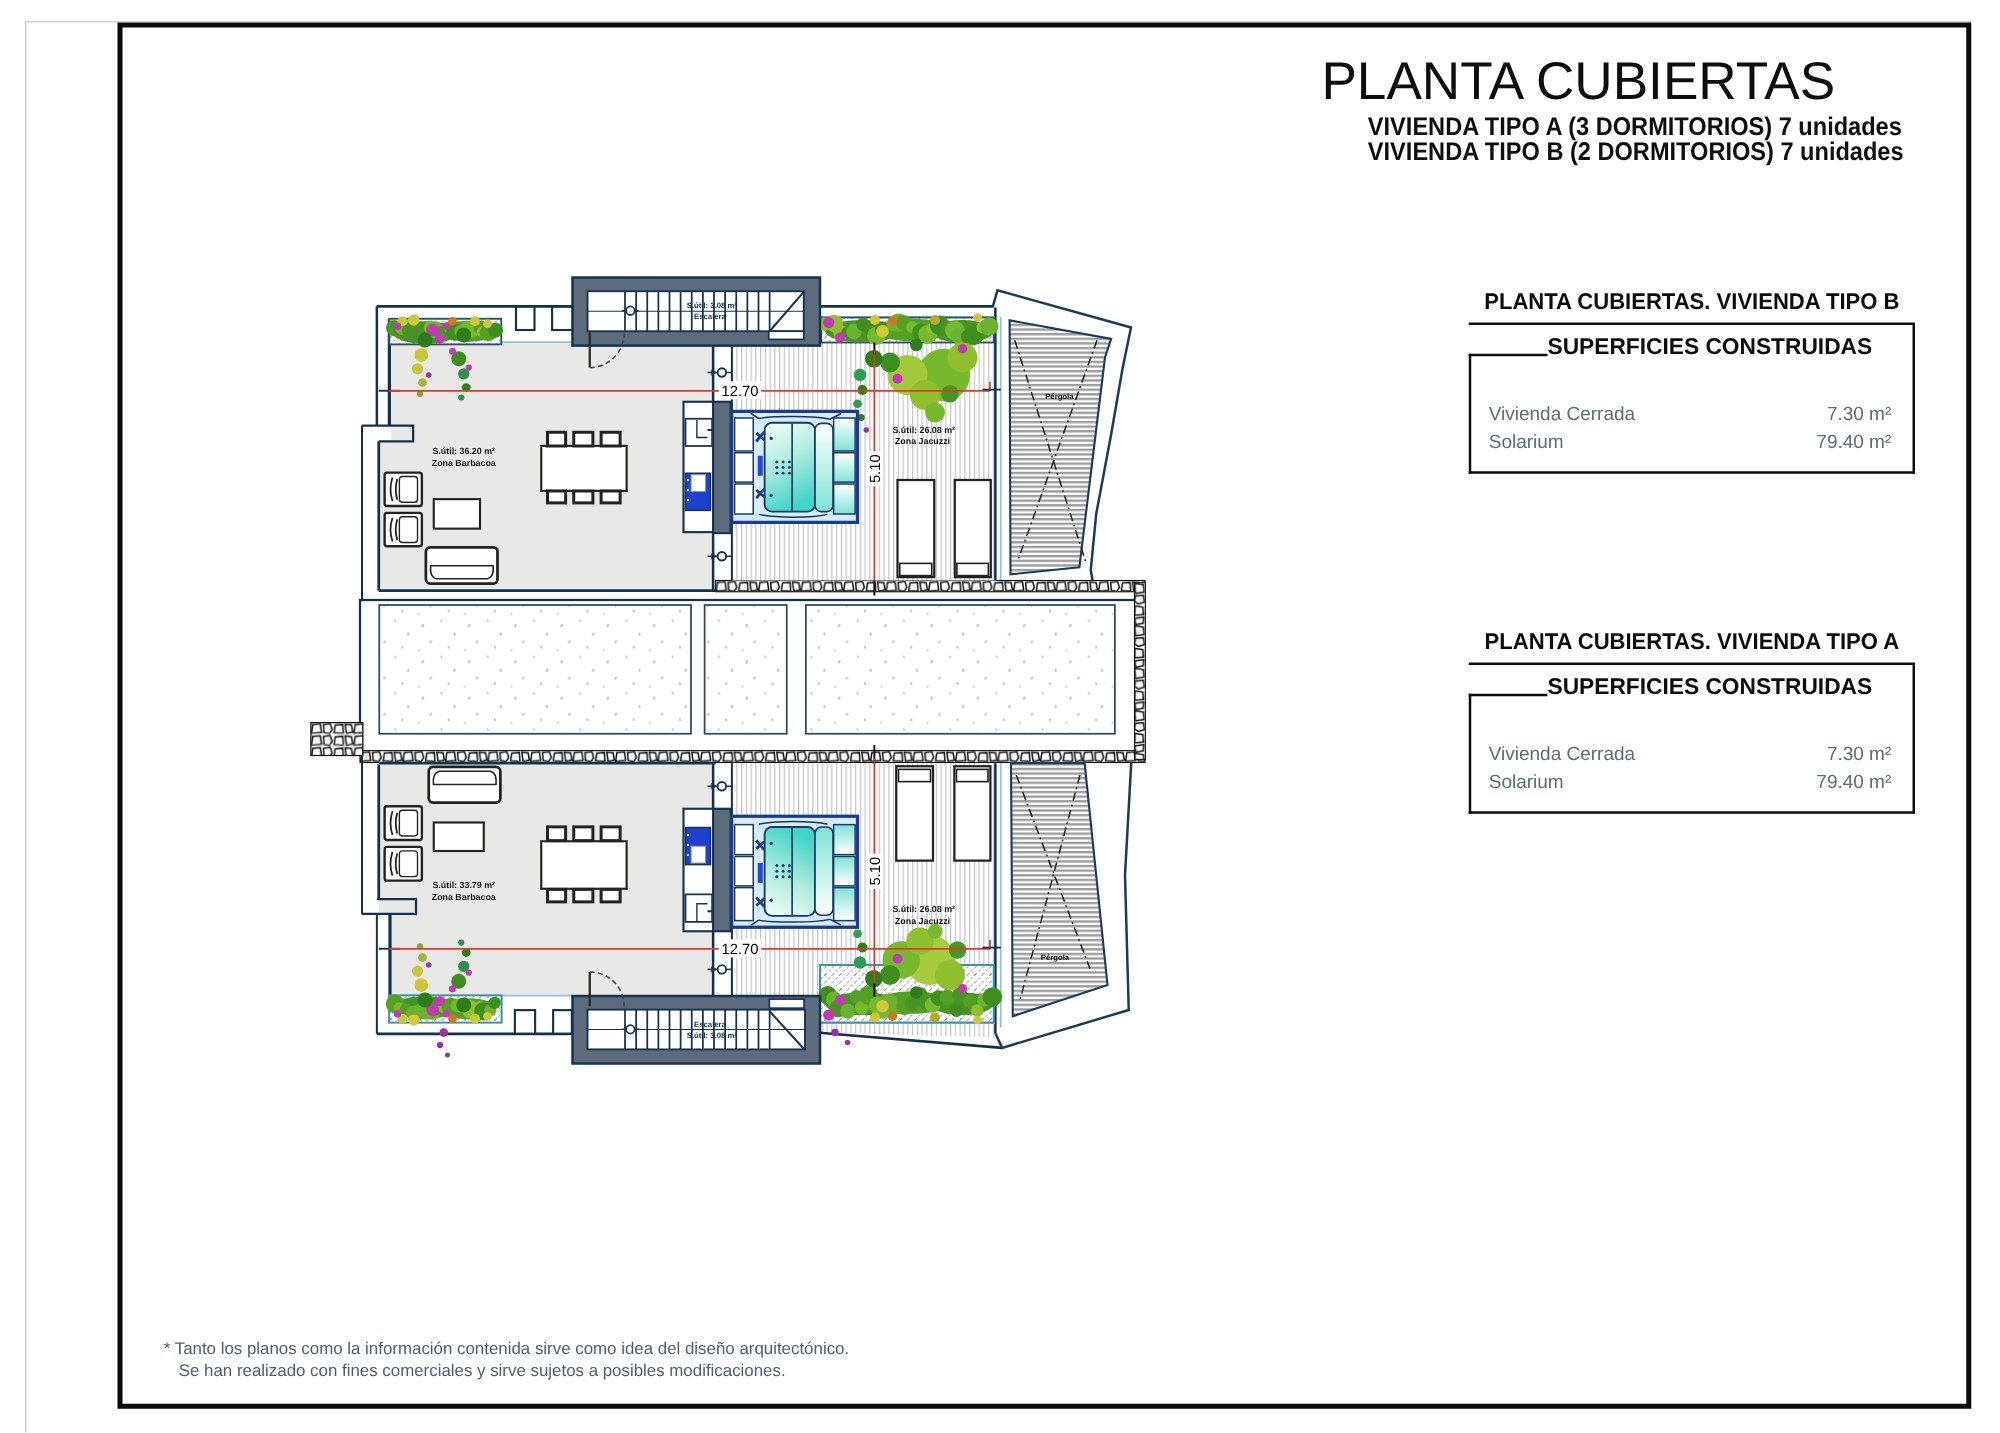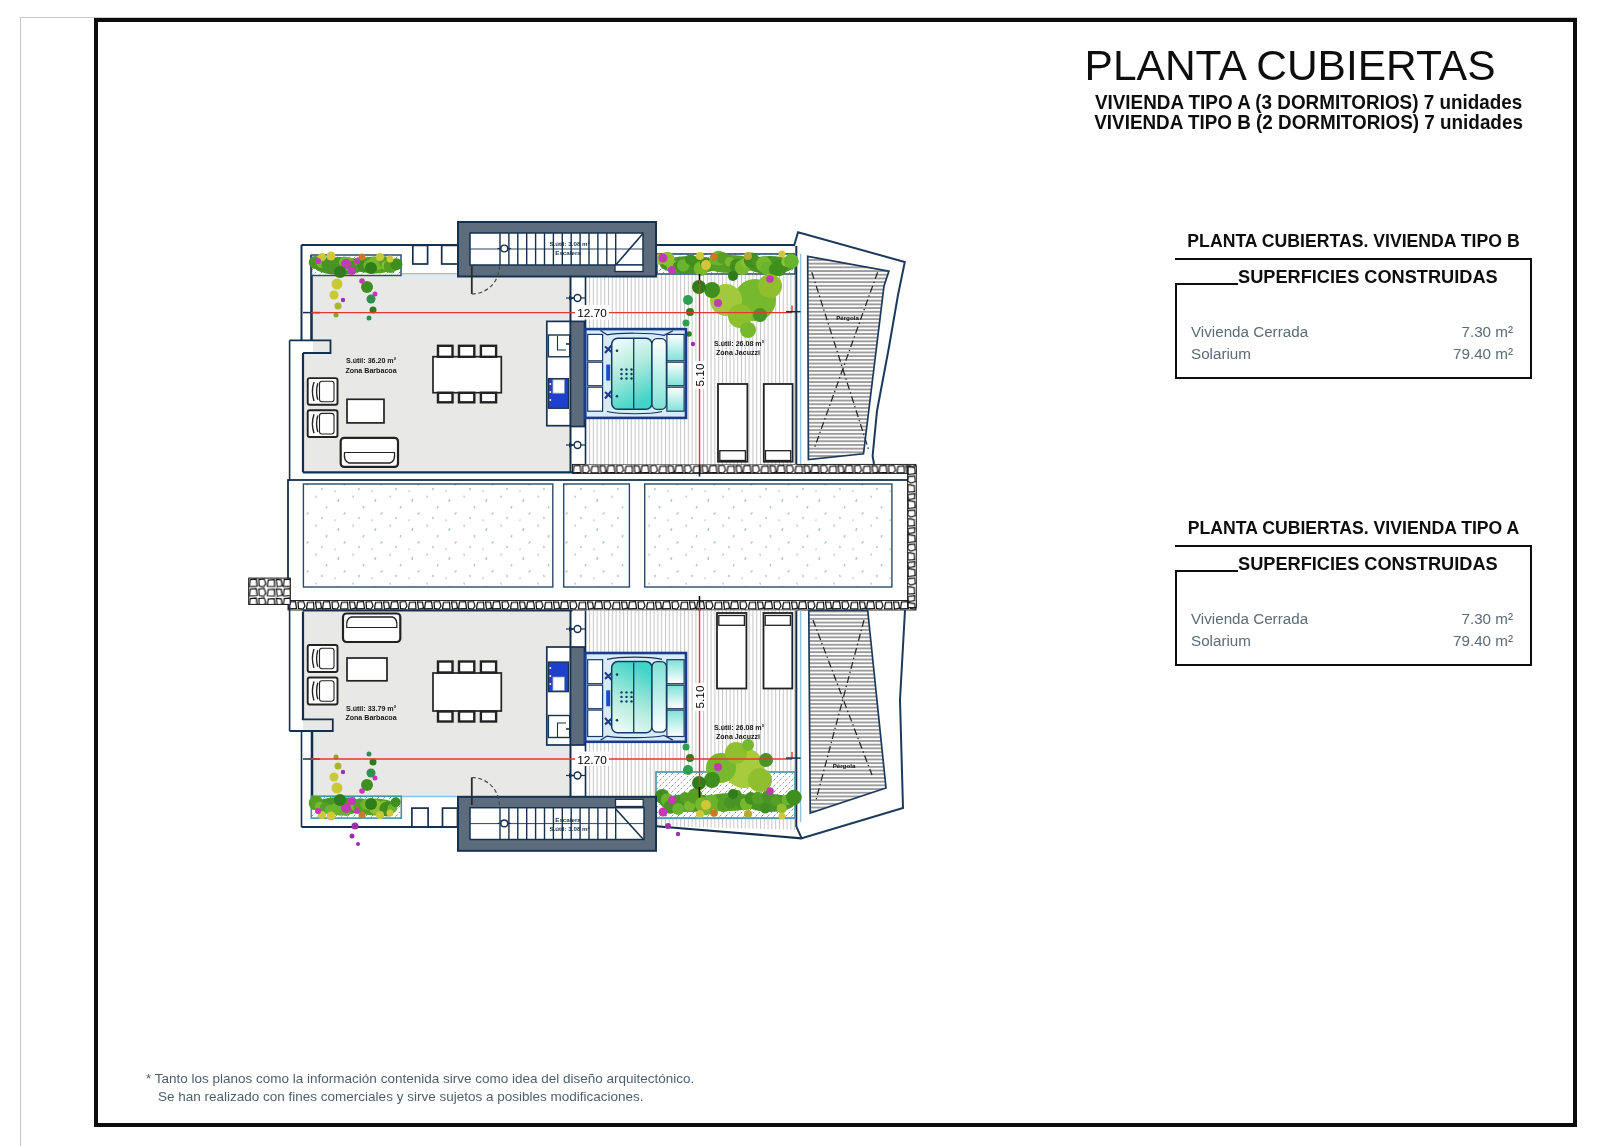--- a/index.html
+++ b/index.html
@@ -8,21 +8,21 @@
 </style>
 </head>
 <body>
 
 <div class="abs" style="left:20px;top:17px;width:1px;height:1129px;background:#c9c9c9;"></div>
 
 <div class="abs" style="left:20px;top:17px;width:1557px;height:1px;background:#c9c9c9;"></div>
 
 <div class="abs" style="left:94px;top:18px;width:1475px;height:1101px;border:4px solid #0c0c0c;"></div>
 
-<div class="abs" style="right:77px;top:44px;text-align:center;color:#0e0e0e;">
+<div class="abs" style="right:77px;top:44px;text-align:left;color:#0e0e0e;">
 
   <div style="font-size:42.5px;line-height:44px;letter-spacing:0px;">PLANTA CUBIERTAS</div>
 
   <div style="font-size:20.5px;font-weight:bold;line-height:19.8px;margin-top:4px;transform:scaleX(0.92);transform-origin:100% 0;">VIVIENDA TIPO A (3 DORMITORIOS) 7 unidades<br>VIVIENDA TIPO B (2 DORMITORIOS) 7 unidades</div>
 </div>
 
 <div class="abs" style="left:1175px;top:228px;width:357px;height:150px;text-decoration:underline;">
 
   <div class="abs" style="left:0;top:4px;width:357px;text-align:center;font-size:18.2px;font-weight:bold;line-height:19px;color:#0e0e0e;white-space:nowrap;transform:scaleX(0.97);transform-origin:50% 0;">PLANTA CUBIERTAS. VIVIENDA TIPO B</div>
 
@@ -37,21 +37,21 @@
   <div class="abs" style="left:0;top:149px;width:357px;height:2px;background:#0e0e0e;"></div>
 
   <div class="abs" style="left:355px;top:31px;width:2px;height:120px;background:#0e0e0e;"></div>
 
   <div class="abs" style="left:16px;top:93px;right:19px;font-size:15.2px;line-height:21.6px;color:#5c6c78;">
     <div>Vivienda Cerrada<span style="float:right;">7.30 m²</span></div>
     <div>Solarium<span style="float:right;">79.40 m²</span></div>
   </div>
 </div>
 
-<div class="abs" style="left:1175px;top:500px;width:357px;height:150px;margin-top:15px;">
+<div class="abs" style="left:1175px;top:500px;width:357px;height:150px;">
 
   <div class="abs" style="left:0;top:4px;width:357px;text-align:center;font-size:18.2px;font-weight:bold;line-height:19px;color:#0e0e0e;white-space:nowrap;transform:scaleX(0.97);transform-origin:50% 0;">PLANTA CUBIERTAS. VIVIENDA TIPO A</div>
 
   <div class="abs" style="left:0;top:30px;width:357px;height:2px;background:#0e0e0e;"></div>
 
   <div class="abs" style="left:63px;top:39.5px;width:294px;text-align:left;font-size:18.2px;font-weight:bold;line-height:19px;color:#0e0e0e;white-space:nowrap;">SUPERFICIES CONSTRUIDAS</div>
 
   <div class="abs" style="left:0;top:55px;width:63px;height:2px;background:#0e0e0e;"></div>
 
   <div class="abs" style="left:0;top:55px;width:2px;height:96px;background:#0e0e0e;"></div>
@@ -59,21 +59,21 @@
   <div class="abs" style="left:0;top:149px;width:357px;height:2px;background:#0e0e0e;"></div>
 
   <div class="abs" style="left:355px;top:31px;width:2px;height:120px;background:#0e0e0e;"></div>
 
   <div class="abs" style="left:16px;top:93px;right:19px;font-size:15.2px;line-height:21.6px;color:#5c6c78;">
     <div>Vivienda Cerrada<span style="float:right;">7.30 m²</span></div>
     <div>Solarium<span style="float:right;">79.40 m²</span></div>
   </div>
 </div>
 
-<div class="abs" style="left:131px;top:1070px;font-size:13.5px;line-height:18px;color:#4e5f6c;margin-left:15px;">
+<div class="abs" style="left:131px;top:1070px;font-size:13.5px;line-height:18px;color:#4e5f6c;">
   * Tanto los planos como la información contenida sirve como idea del diseño arquitectónico.<br>
   <span style="margin-left:12px;">Se han realizado con fines comerciales y sirve sujetos a posibles modificaciones.</span>
 </div>
 
 <svg class="abs" style="left:0;top:0;" width="1600" height="1146" viewBox="0 0 1600 1146">
 <defs>
   <pattern id="deckstripes" width="3.8" height="10" patternUnits="userSpaceOnUse">
     <rect width="3.8" height="10" fill="#ffffff"></rect>
     <rect x="0" width="1" height="10" fill="#c6c6c6"></rect>
   </pattern>

